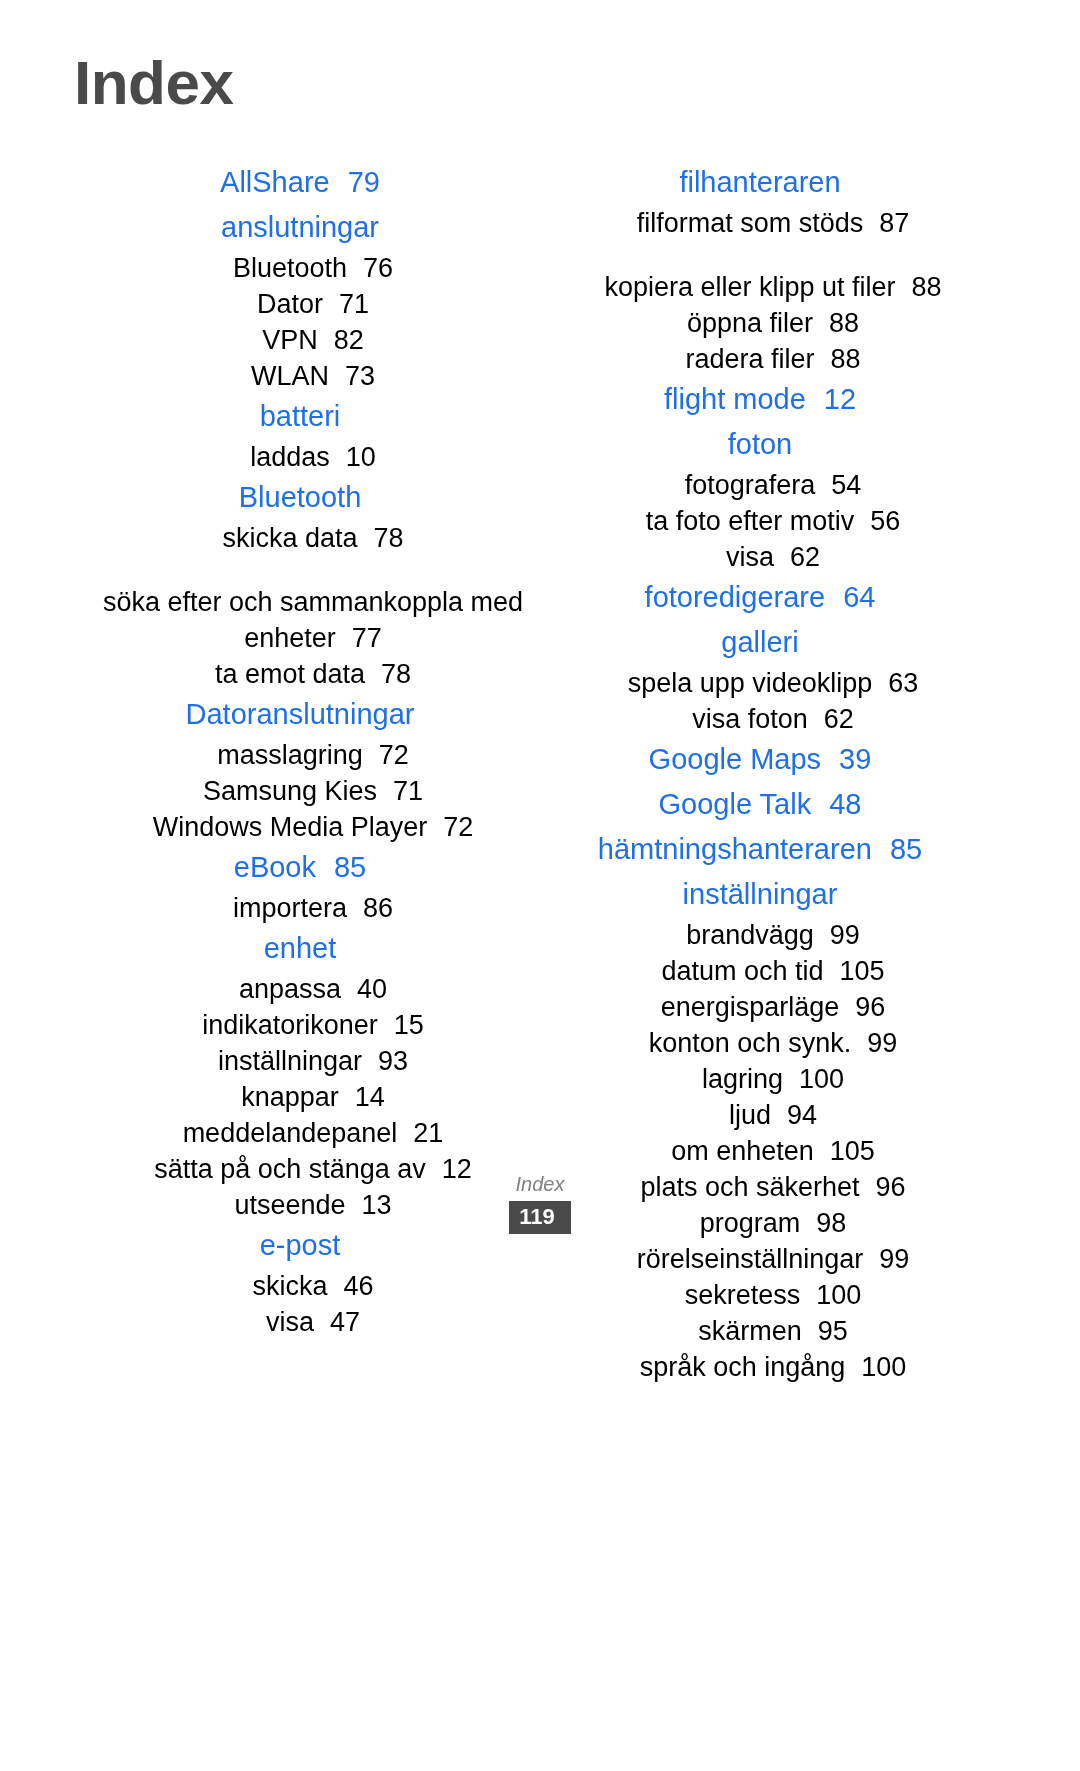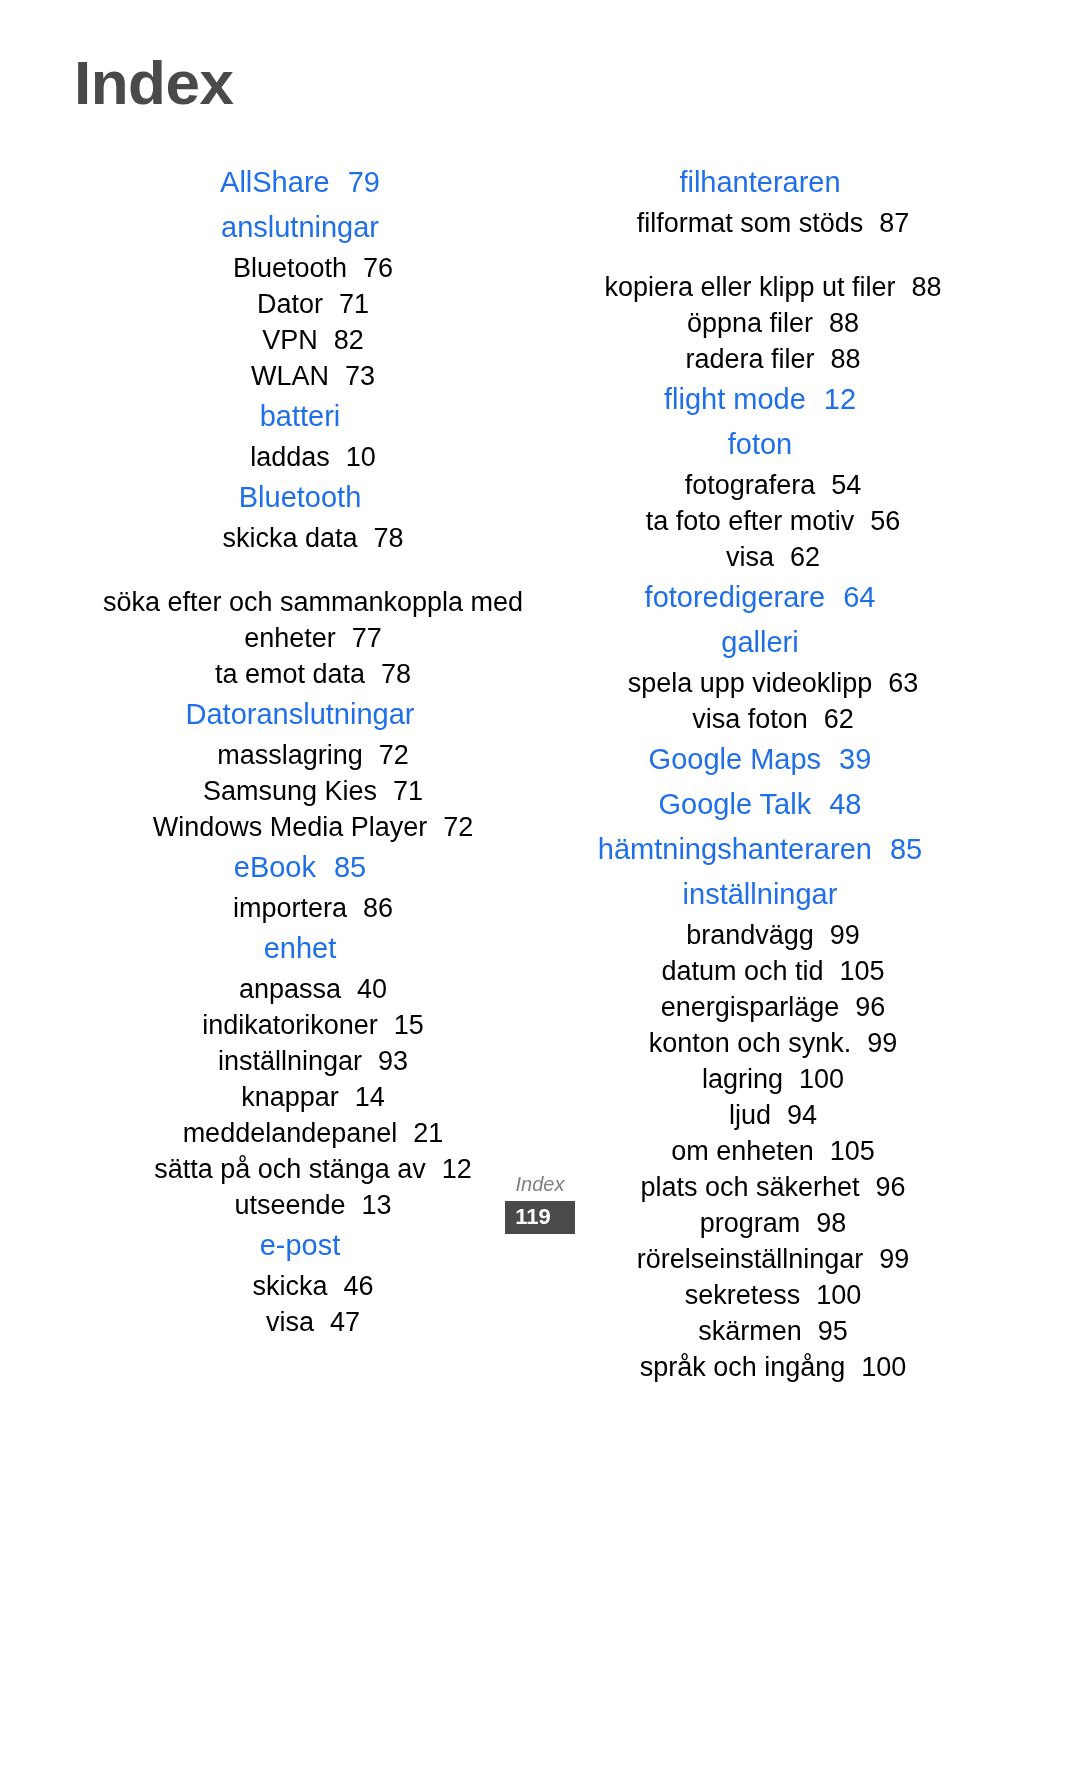--- a/index.html
+++ b/index.html
@@ -94,21 +94,21 @@
     color: #808080;
     line-height: 26px;
   }
   .footer-page {
     display: inline-block;
     margin-top: 4px;
     background: #4a4a4a;
     color: #ffffff;
     font-size: 22px;
     font-weight: bold;
-    padding: 3px 24px 4px 10px;
+    padding: 3px 16px 4px 10px;
     line-height: 26px;
   }
 </style>
 </head>
 <body>
 
 <div class="page">
 
   <h1 class="page-title">Index</h1>
 

